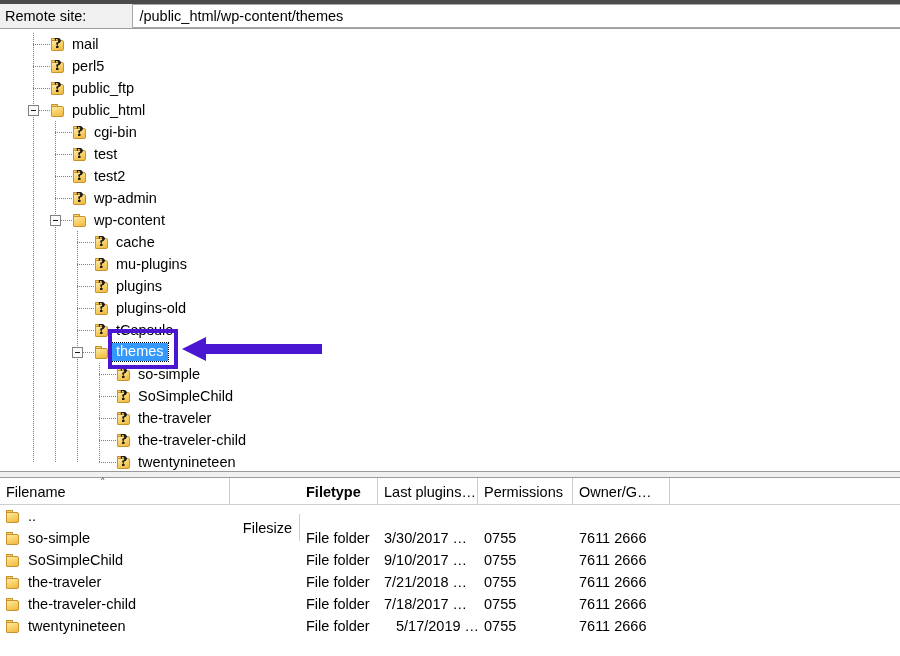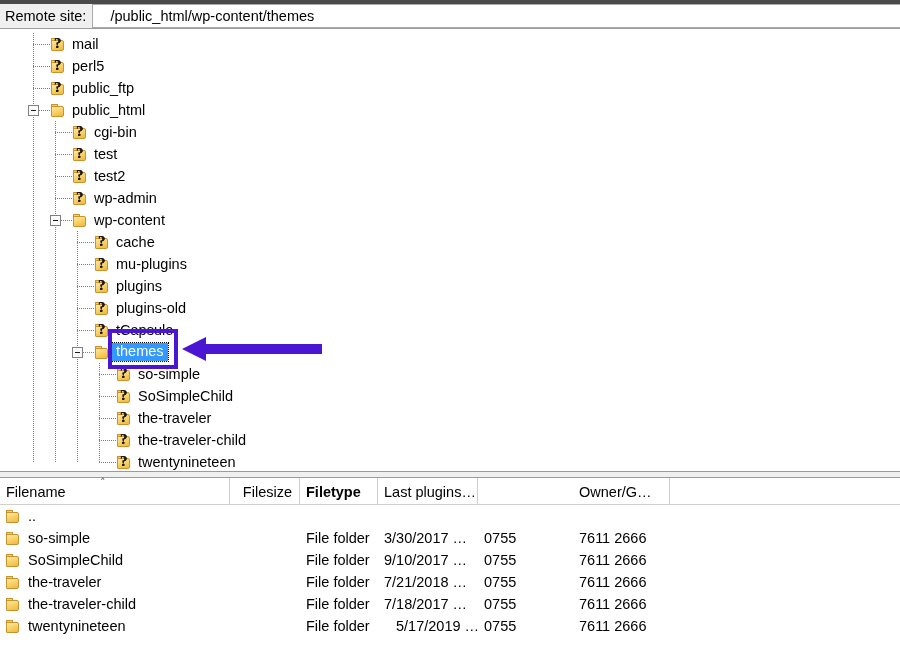--- a/index.html
+++ b/index.html
@@ -38,25 +38,26 @@
     background: #f0f0f0;
     white-space: nowrap;
     line-height: 1;
   }
   .remote-combo {
     flex: 1;
     display: flex; align-items: center;
     background: #ffffff;
     border: 1px solid #a9a9a9;
     border-right: none;
-    padding-left: 17px;
+    padding-left: 6px;
     font-size: 14.5px;
     color: #000;
     overflow: hidden;
     white-space: nowrap;
+    margin-left: 40px;
   }
   .remote-bar-bottom {
     position: absolute; left: 0; top: 28px;
     width: 900px; height: 1px;
     background: #9c9c9c;
   }
 
   
   .tree-pane {
     position: absolute; left: 0; top: 29px;
@@ -406,23 +407,24 @@
         </span>
         <span class="tree-label">twentynineteen</span>
       </div>
     </div>
 
   <div class="splitter"></div>
 
   <div class="list-pane">
     <div class="list-header" id="list-header">
         <div class="col-head" style="left: 0px; width: 230px;">Filename</div>
-        <div class="col-head num" style="left: 230px; width: 70px;">Filesize</div>
+        <div class="col-head num" style="left: 230px; width: 70px; margin-top: 36px;">Filesize</div>
         <div class="col-head" style="left: 300px; width: 78px; font-weight: bold;">Filetype</div>
         <div class="col-head" style="left: 378px; width: 100px;">Last plugins…</div>
+        <div class="col-head" style="left: 478px; width: 95px;">Permissions</div>
         <div class="col-head" style="left: 573px; width: 97px;">Owner/G…</div>
         <div class="sort-caret">˄</div>
       </div>
     <div class="list-rows" id="list-rows">
         <div class="list-row">
           <div class="cell cell-name" style="left: 5px; width: 224px;">
             <span class="folder-ico">
               <span class="tab"></span>
               <span class="body"></span>
             </span>

